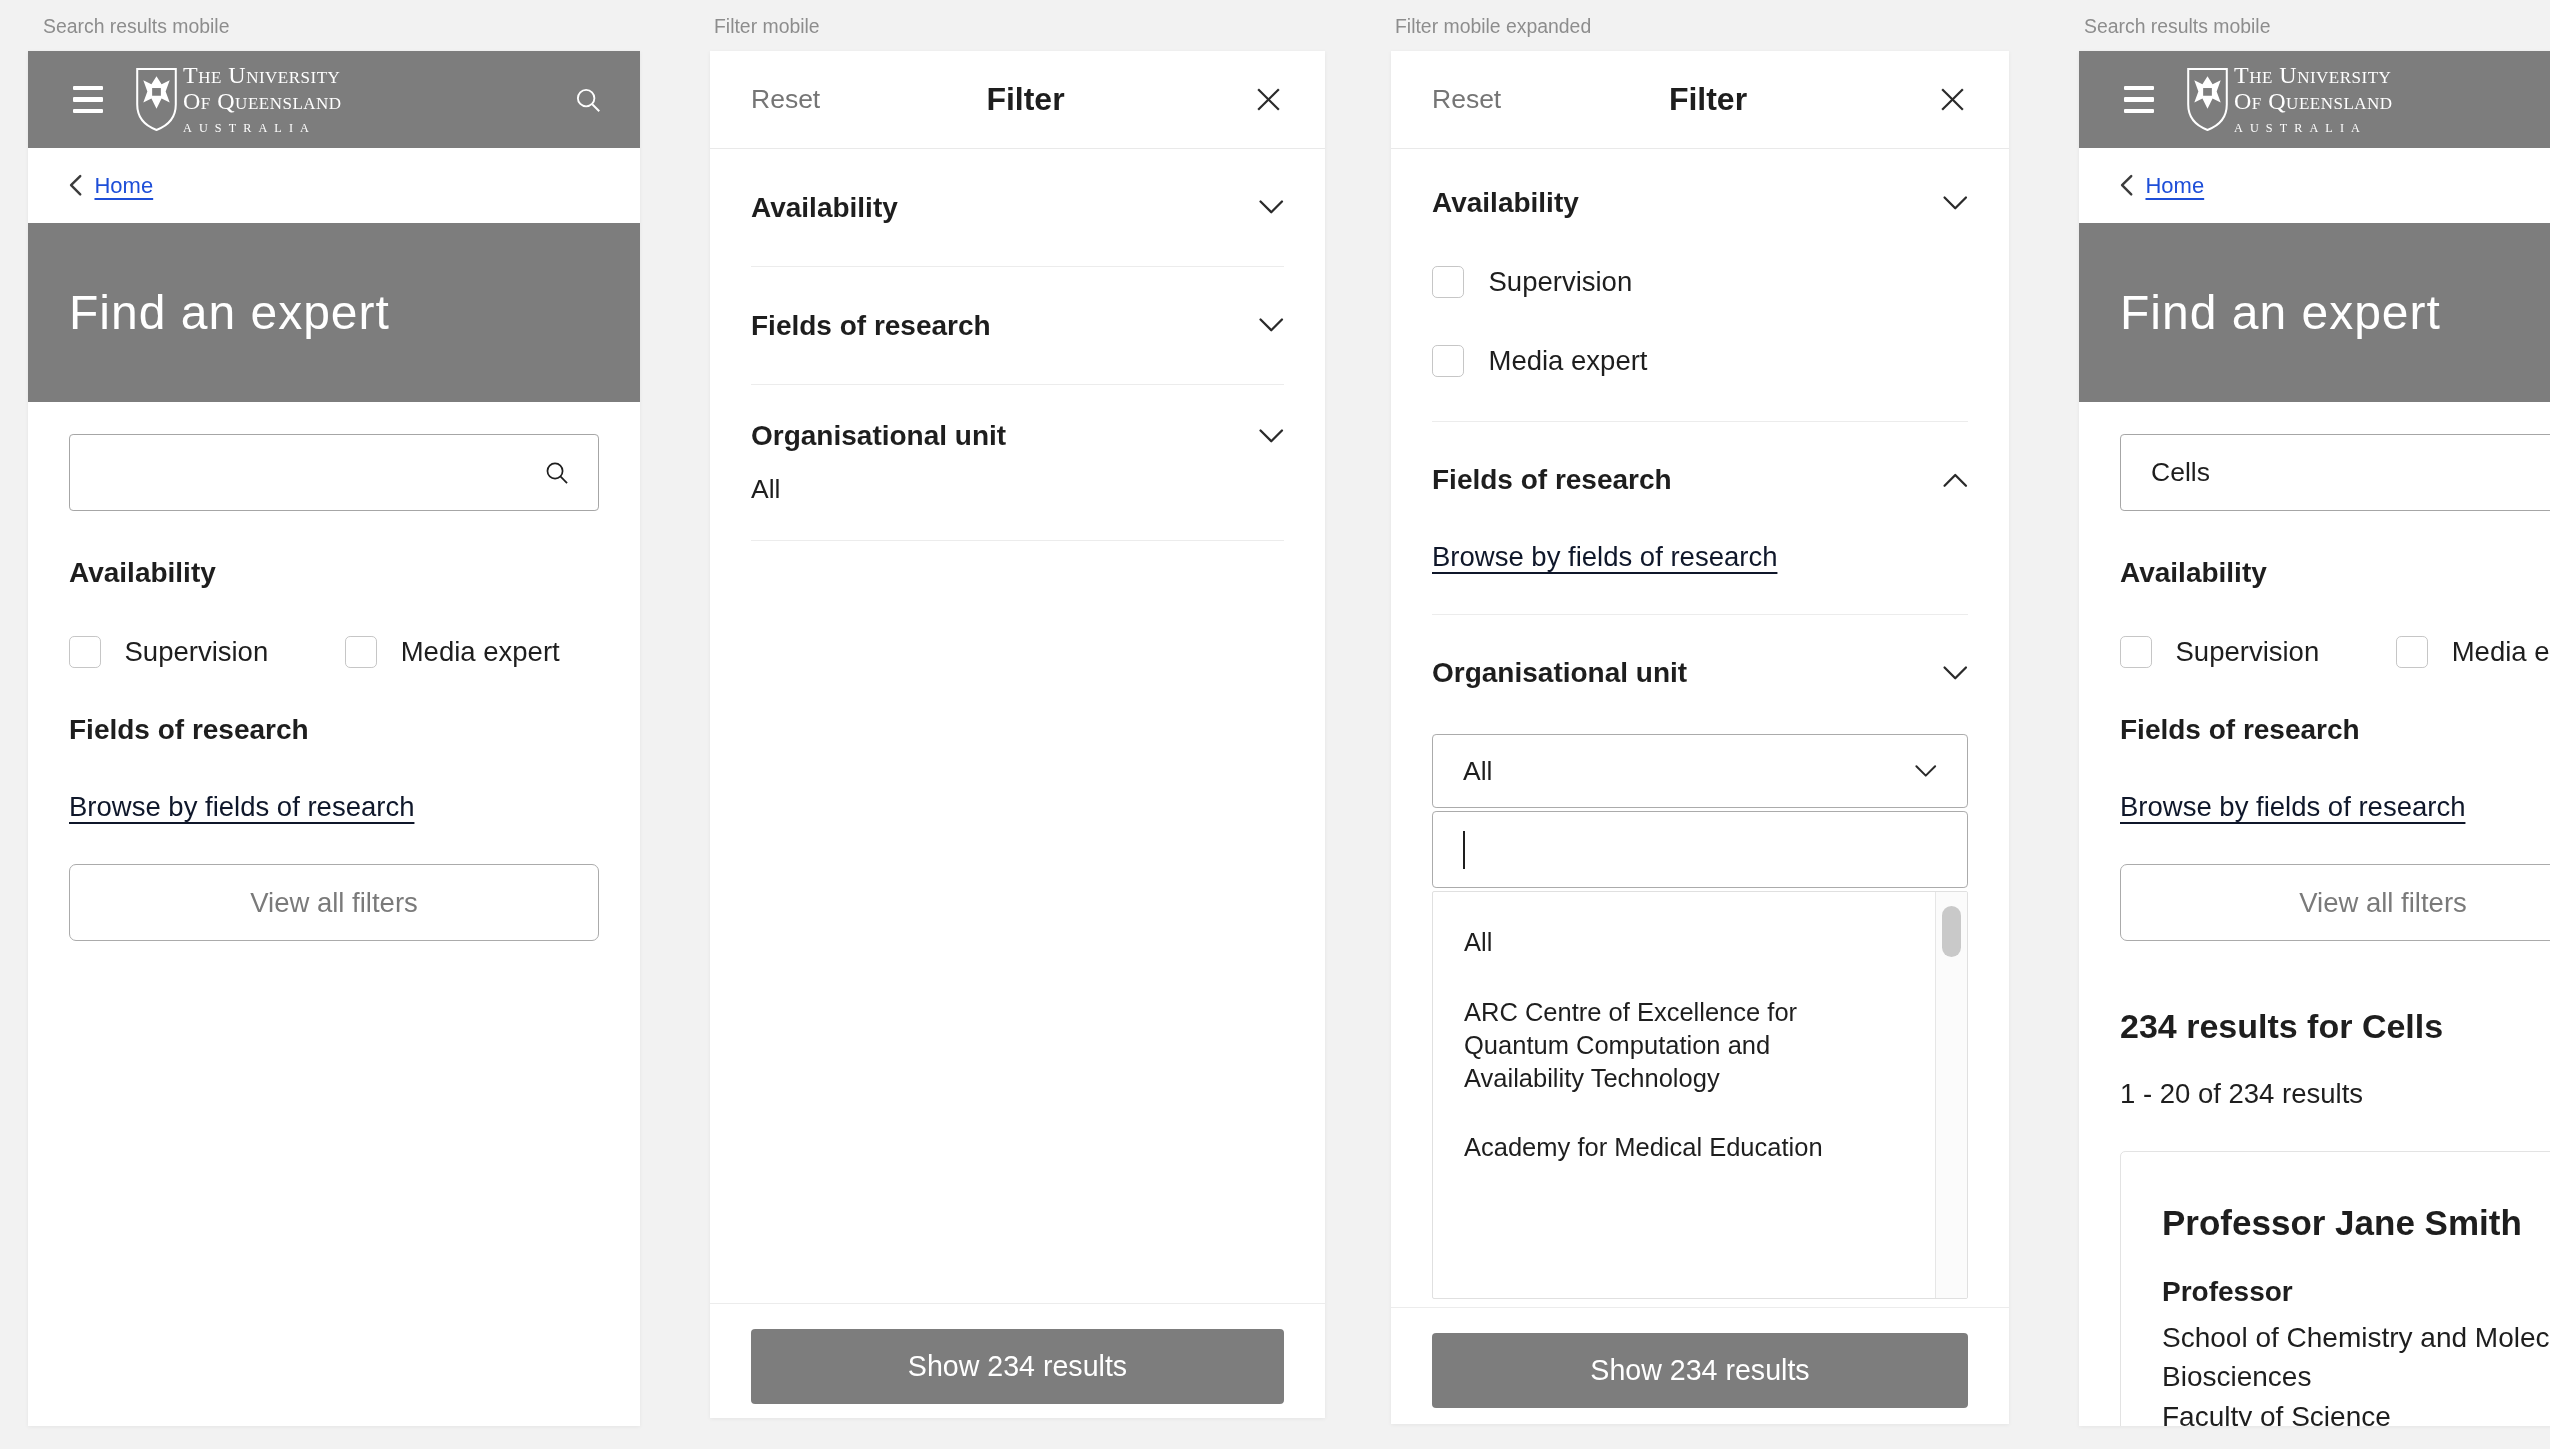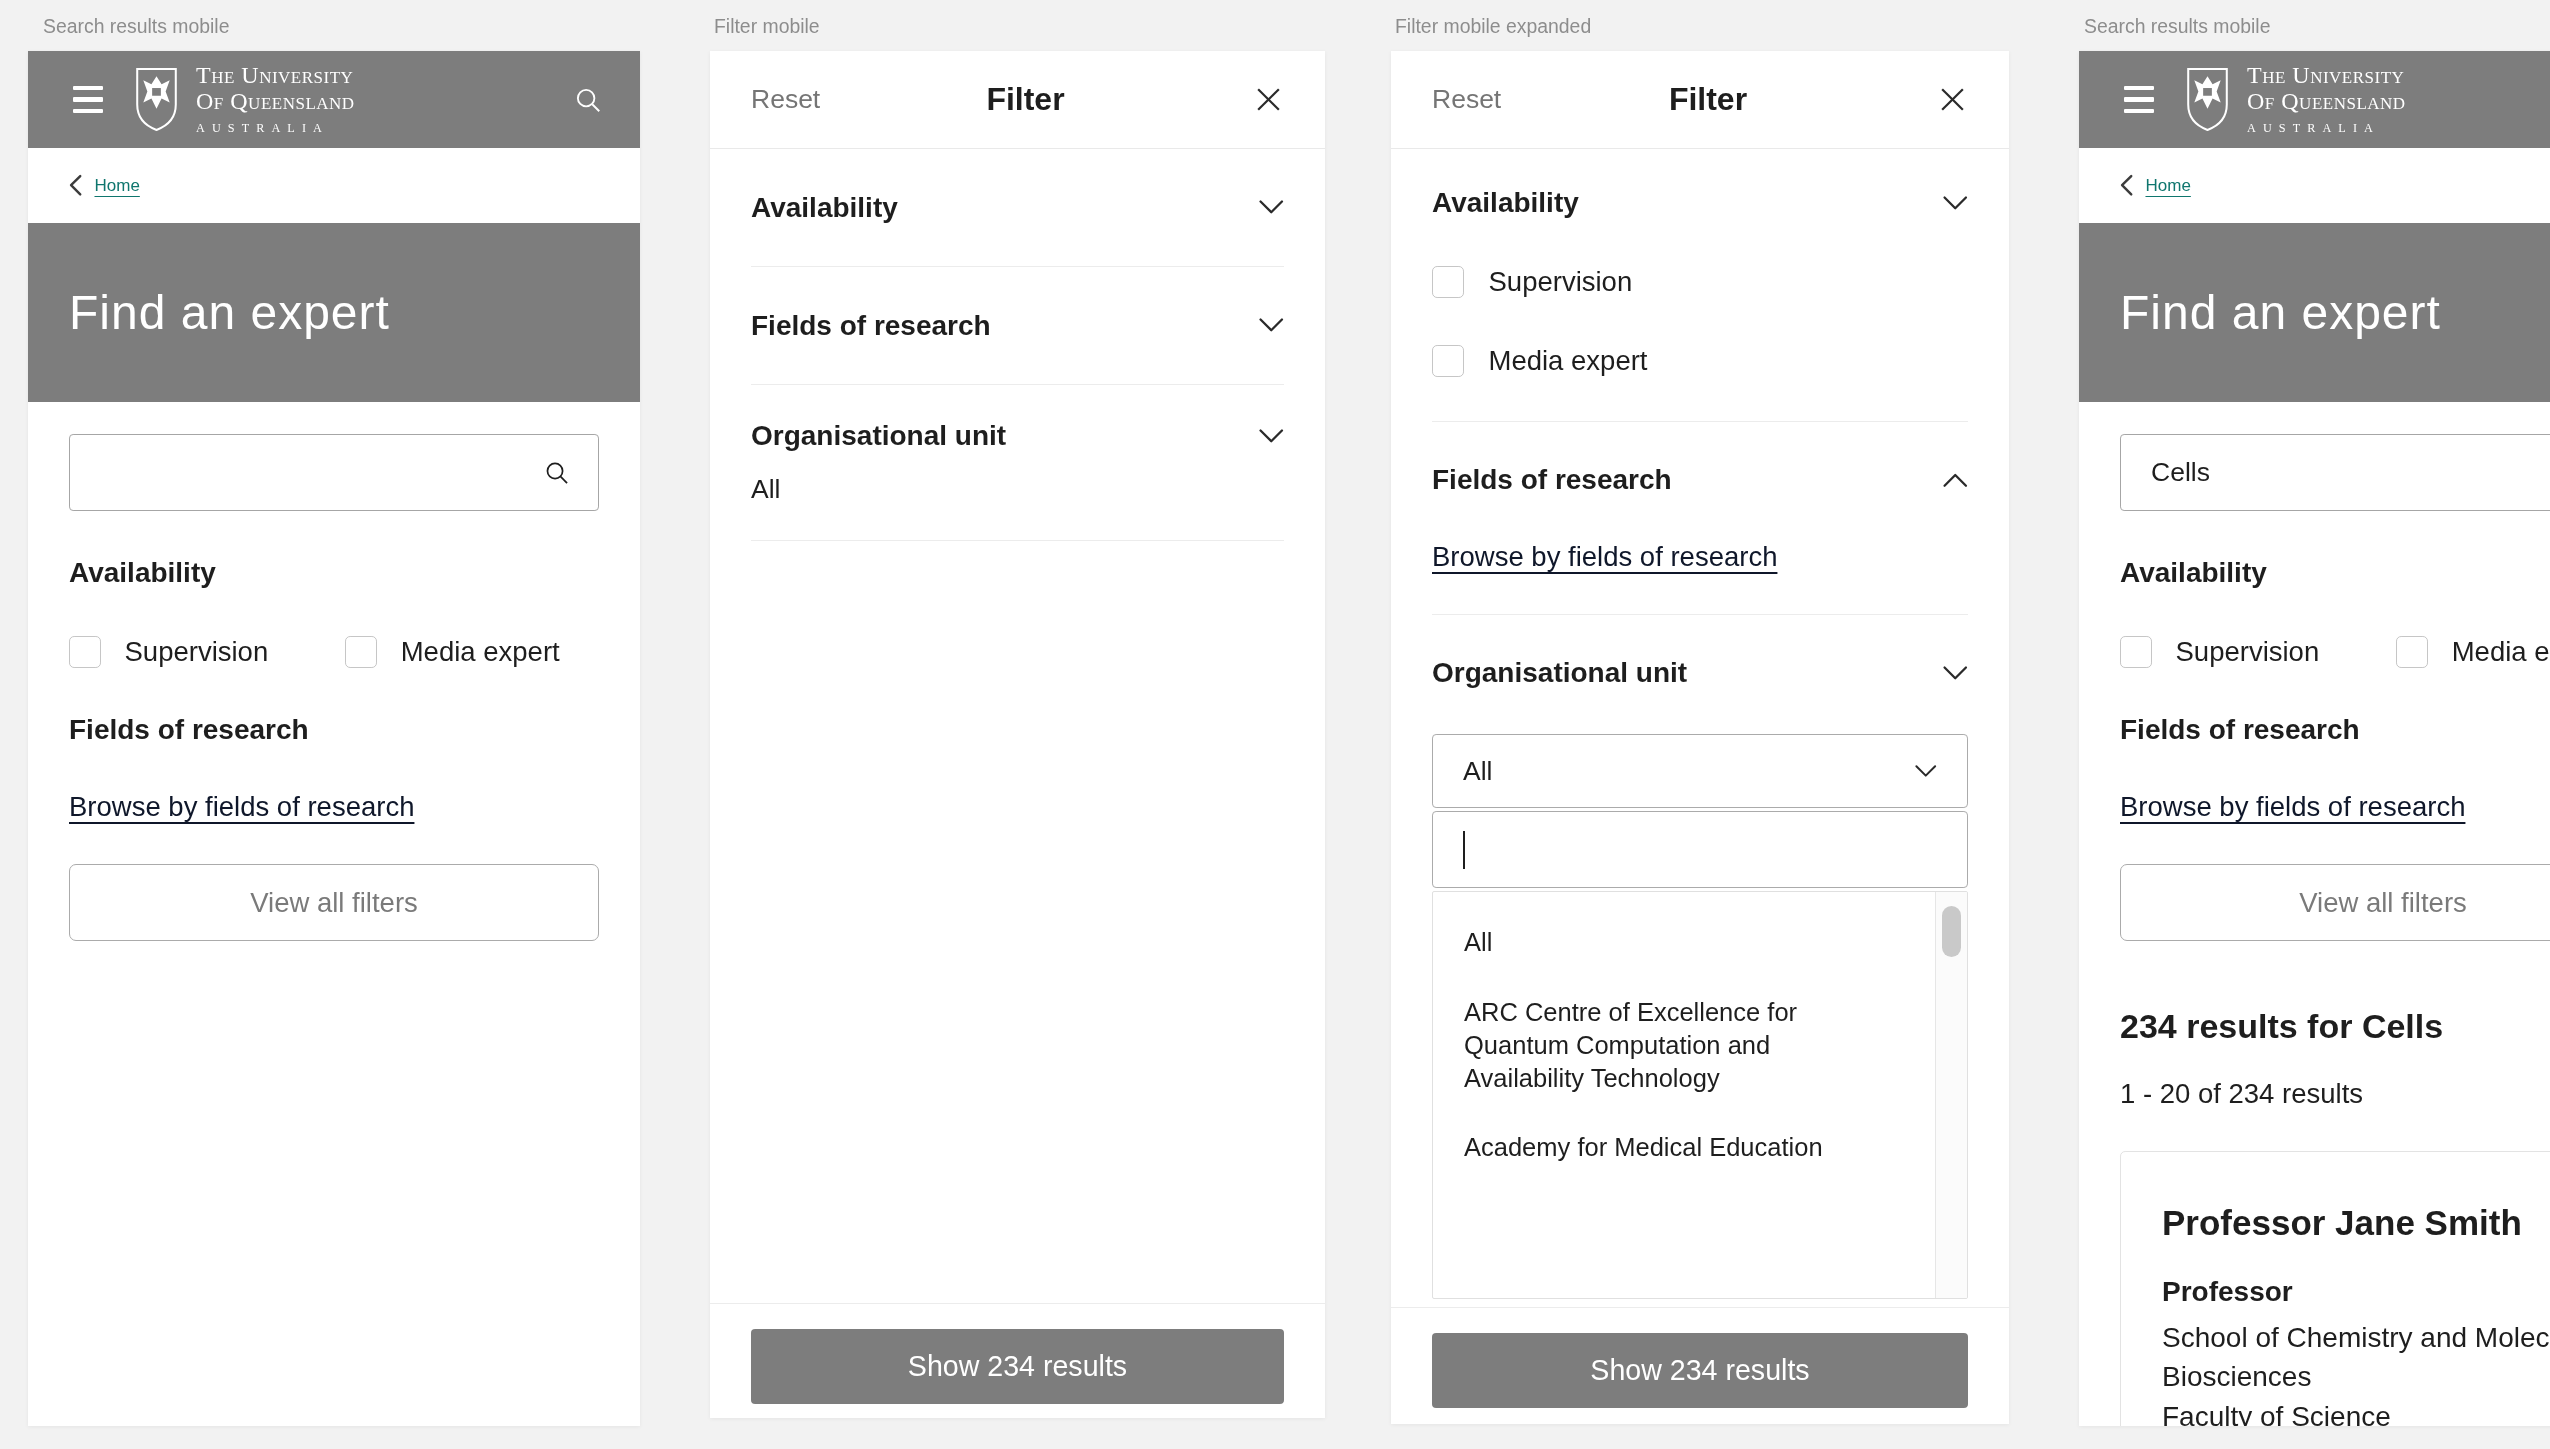--- a/index.html
+++ b/index.html
@@ -13,30 +13,30 @@
            box-shadow:0 1px 4.1px rgba(0,0,0,0.06); }
   #p1 { left:28px;   width:612px; height:1375px; }
   #p2 { left:710px; width:615px; height:1367px; }
   #p3 { left:1391px; width:618px; height:1373px; }
   #p4 { left:2079px; width:608px; height:1375px; }
 
   
   .appbar { height:97px; background:#7d7d7d; display:flex; align-items:center; padding:0 37px 0 45px; }
   .hamburger { width:30px; display:flex; flex-direction:column; gap:7.7px; cursor:pointer; }
   .hamburger i { display:block; height:4.1px; background:#fff; border-radius:1px; }
-  .brand { display:flex; align-items:center; gap:17px; margin-left:31px; }
+  .brand { display:flex; align-items:center; gap:4px; margin-left:31px; }
   .brand-text .uq-main { font-family:"Liberation Serif","DejaVu Serif",serif; font-variant:small-caps;
                          color:#fff; font-size:24px; line-height:25.5px; letter-spacing:0.5px; }
   .brand-text .uq-sub  { font-family:"Liberation Serif","DejaVu Serif",serif; color:#fff; font-size:12.2px;
                          letter-spacing:7.1px; text-transform:uppercase; margin-top:6.1px; }
   .appbar .hsearch { margin-left:auto; cursor:pointer; }
 
   
   .crumb { height:75px; display:flex; align-items:center; padding:0 41px; gap:12.2px; }
-  .crumb a { font-size:17px; color:#0f766e; text-decoration:underline; text-underline-offset:5.1px; cursor:pointer; }
+  .crumb a { font-size:22px; color:#1d4ed8; text-decoration:underline; text-underline-offset:5.1px; cursor:pointer; }
 
   
   .banner { height:179px; background:#7d7d7d; display:flex; align-items:center; padding:0 41px; }
   .banner h1 { color:#fff; font-size:48px; font-weight:300; letter-spacing:1px;text-align:right; }
 
   
   .pcontent { padding:0 41px; }
   .searchbox { margin-top:32px; height:77px; border:1.5px solid #a6a6a6; border-radius:4.1px;
                display:flex; align-items:center; padding:0 28px 0 30px; background:#fff; }
   .searchbox input { flex:1; border:none; outline:none; font-size:26.5px; color:#1e1e1e;

